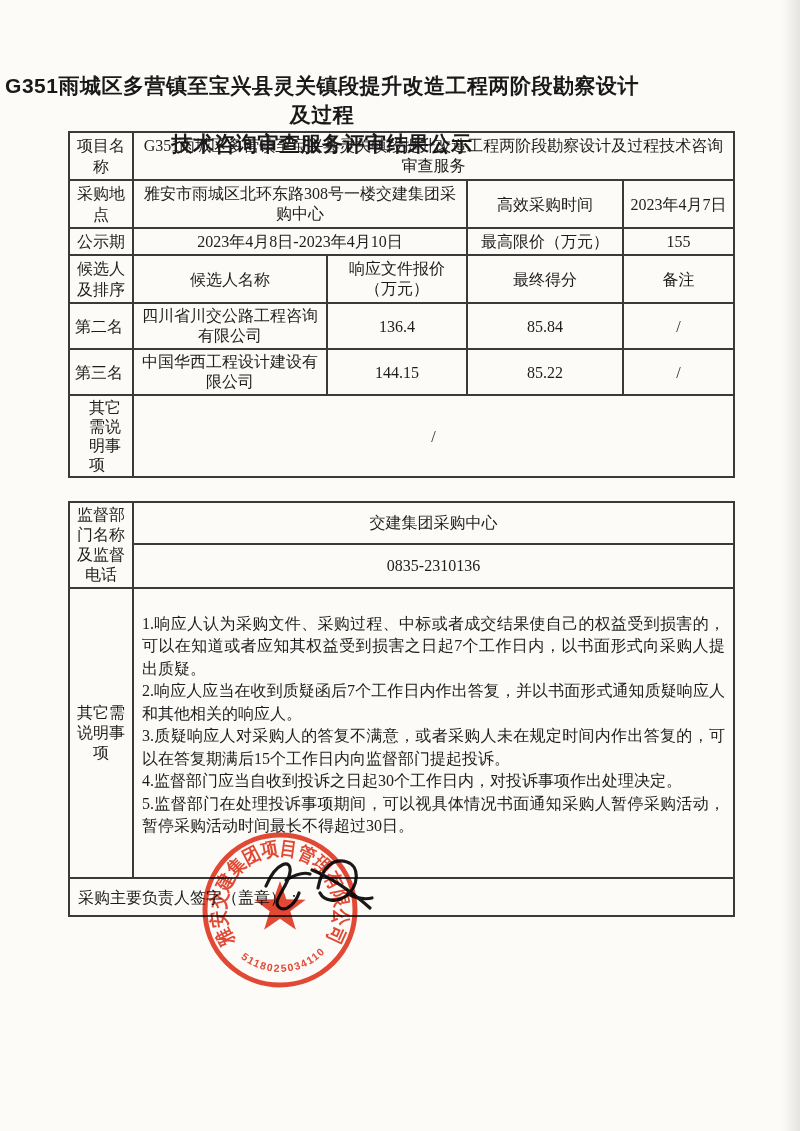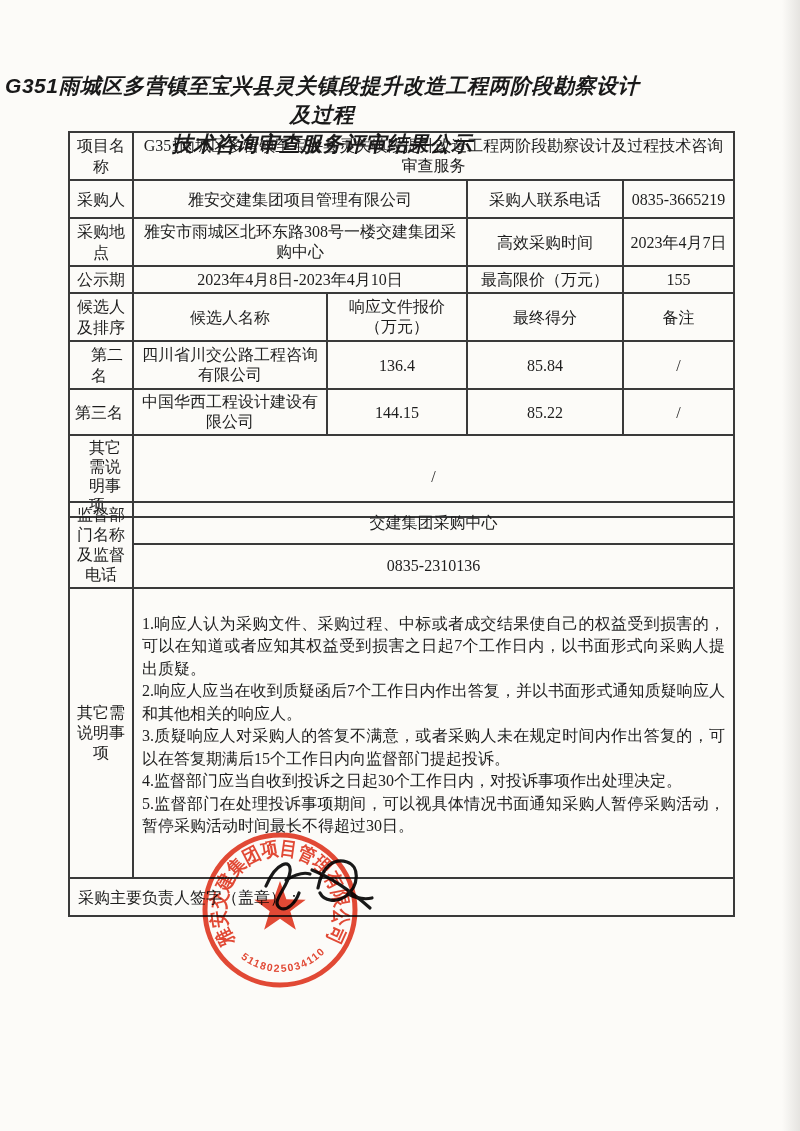--- a/index.html
+++ b/index.html
@@ -12,21 +12,20 @@
   .page::after{
     content:""; position:absolute; top:0; right:0; width:18px; height:100%;
     background:linear-gradient(to right, rgba(0,0,0,0), rgba(90,85,80,.14));
     pointer-events:none;
   }
   .doc-title {
     position:absolute; top:71px; left:0; width:644px;
     text-align:center; font-family:"Liberation Sans", sans-serif;
     font-weight:700; font-size:21px; line-height:29px; color:#191919;
     letter-spacing:.5px;
-    font-style:italic;
   }
   table { border-collapse:collapse; table-layout:fixed; }
   .tbl { position:absolute; left:68px; width:665px; }
   .t1 { top:131px; }
   .t2 { top:501px; }
   .t3 { top:587px; }
   td, th {
     border:2px solid #3a3a3a; font-size:16px; line-height:21px;
     padding:2px 6px; vertical-align:middle; font-weight:400;
   }
@@ -61,47 +60,41 @@
         <col style="width:194px">
         <col style="width:140px">
         <col style="width:156px">
         <col style="width:111px">
       </colgroup>
     <tbody>
         <tr style="height:48px">
       <th class="lbl">项目名称</th>
       <td colspan="4" class="c-left" style="line-height:20px">G351雨城区多营镇至宝兴县灵关镇段提升改造工程两阶段勘察设计及过程技术咨询审查服务</td>
     </tr>
-    <tr style="height:38px">
-      <th class="lbl">采购人</th>
-      <td colspan="2" class="c-left">雅安交建集团项目管理有限公司</td>
-      <td class="c-center">采购人联系电话</td>
-      <td class="c-center">0835-3665219</td>
-    </tr>
     <tr style="height:46px">
       <th class="lbl">采购地点</th>
       <td colspan="2" class="c-left" style="line-height:20px">雅安市雨城区北环东路308号一楼交建集团采购中心</td>
       <td class="c-center">高效采购时间</td>
       <td class="c-center">2023年4月7日</td>
     </tr>
     <tr style="height:24px">
       <th class="lbl">公示期</th>
       <td colspan="2" class="c-left">2023年4月8日-2023年4月10日</td>
       <td class="c-center">最高限价（万元）</td>
       <td class="c-center">155</td>
     </tr>
     <tr style="height:42px">
       <th class="lbl">候选人及排序</th>
       <td class="c-center">候选人名称</td>
       <td class="c-center" style="line-height:20px">响应文件报价（万元）</td>
       <td class="c-center">最终得分</td>
       <td class="c-center">备注</td>
     </tr>
     <tr style="height:43px">
-      <th class="lbl" style="text-align:left;padding-left:21px">第二名</th>
+      <th class="lbl" style="text-align:left;padding-left:5px">第二名</th>
       <td class="c-left" style="line-height:20px">四川省川交公路工程咨询有限公司</td>
       <td class="c-center">136.4</td>
       <td class="c-center">85.84</td>
       <td class="c-center">/</td>
     </tr>
     <tr style="height:40px">
       <th class="lbl" style="text-align:left;padding-left:5px">第三名</th>
       <td class="c-left" style="line-height:20px">中国华西工程设计建设有限公司</td>
       <td class="c-center">144.15</td>
       <td class="c-center">85.22</td>

